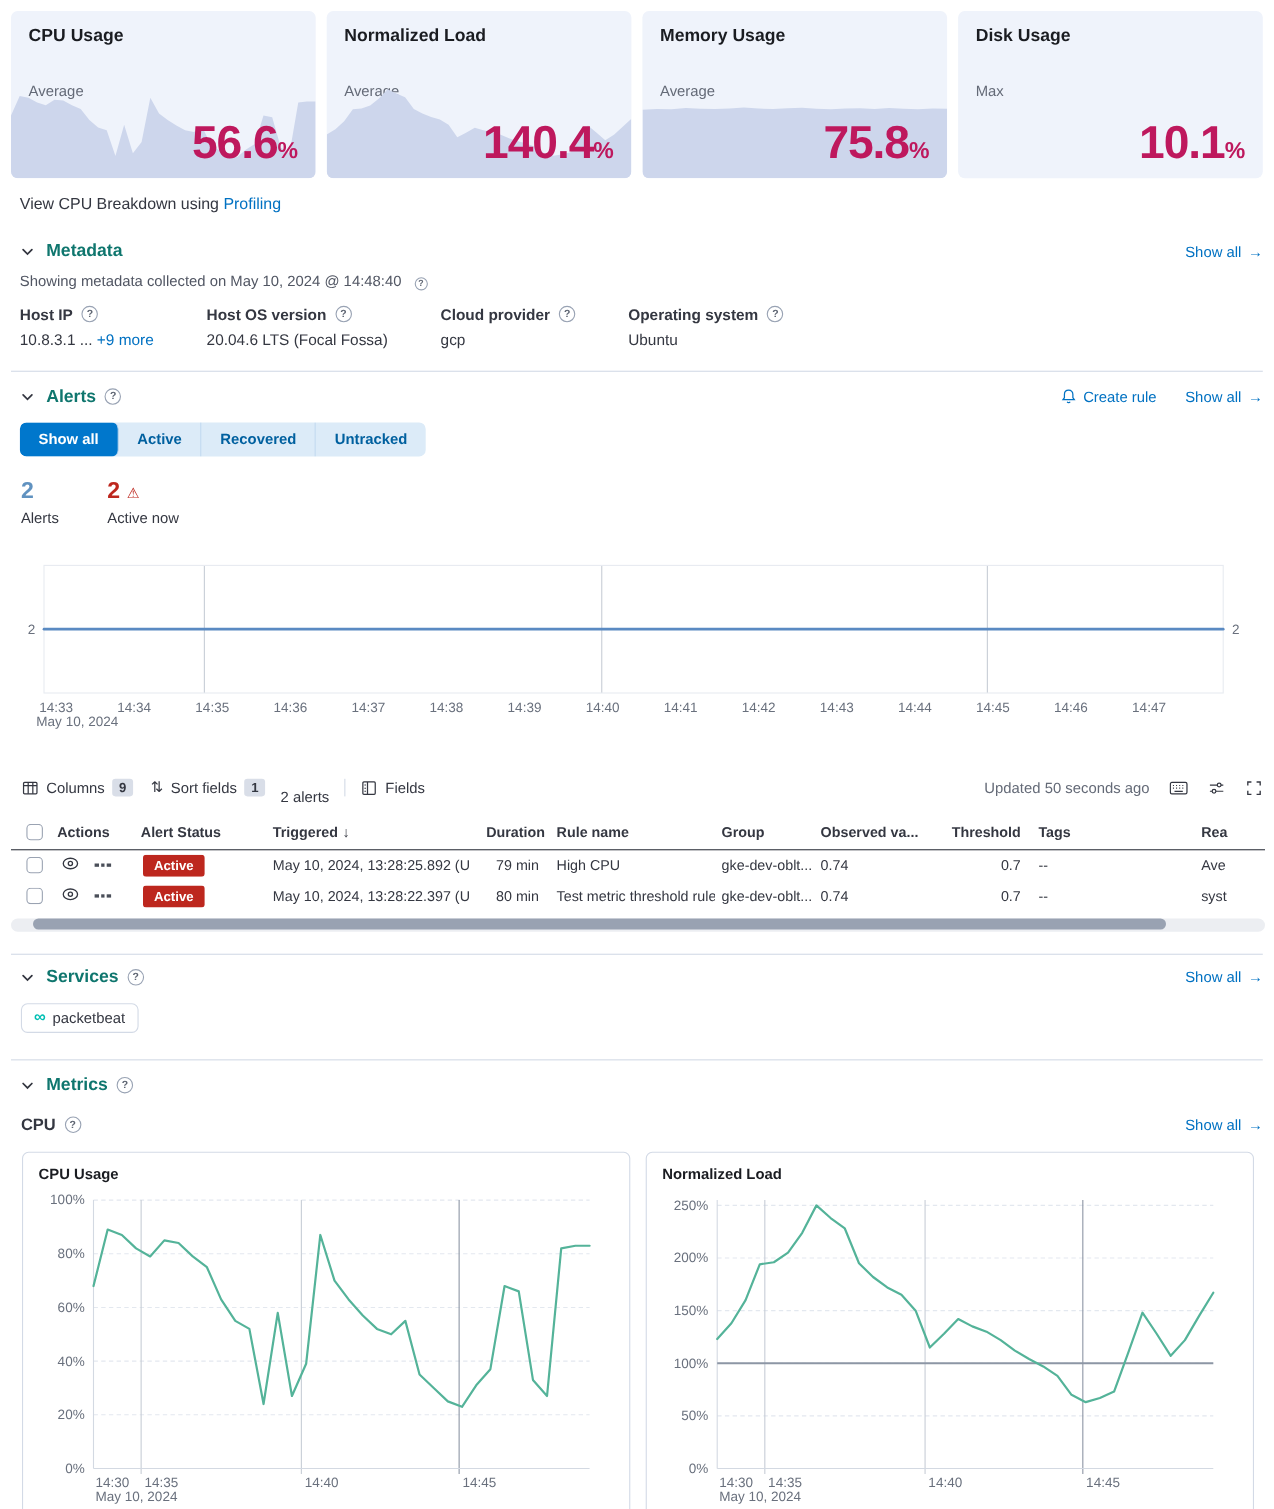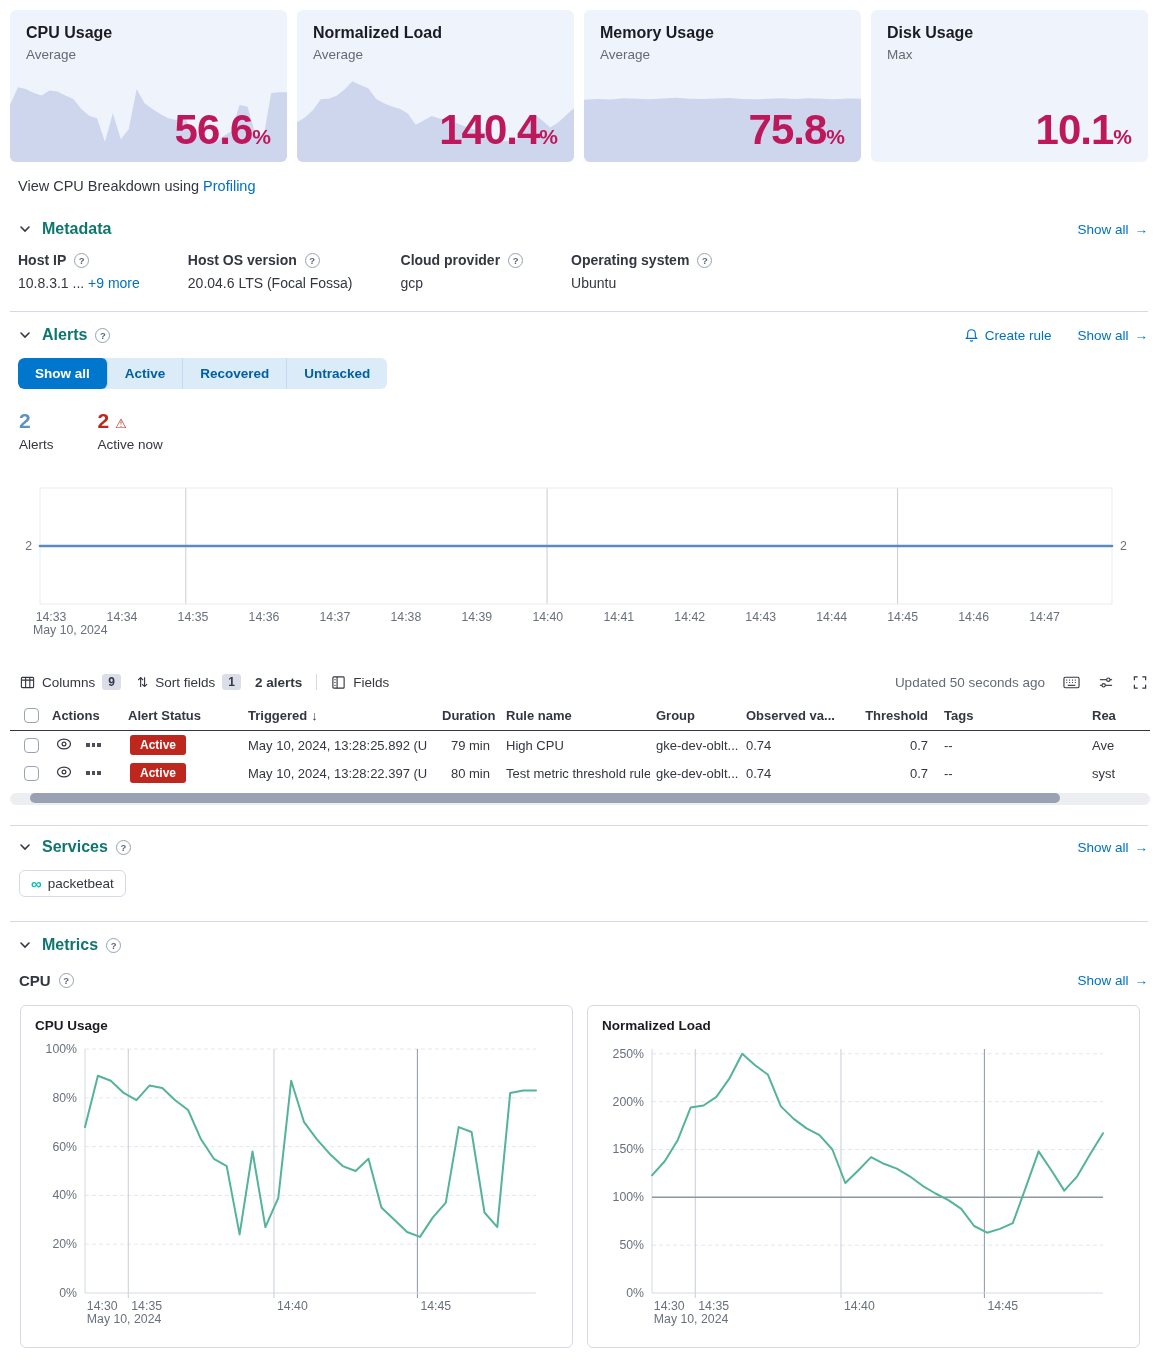--- a/index.html
+++ b/index.html
@@ -4,21 +4,21 @@
 <style>
   * { box-sizing: border-box; margin: 0; padding: 0; }
   html,body { width: 1158px; height: 1372px; overflow: hidden; background: #fff;
     font-family: "Liberation Sans", "DejaVu Sans", sans-serif; color: #343741; }
   .page { padding: 0 10px; }
 
   
   .kpi-row { display: flex; gap: 10px; margin-top: 10px; }
   .kpi { position: relative; flex: 1; height: 152px; background: #eff3fb; border-radius: 6px; overflow: hidden; }
   .kpi-title { font-size: 16px; font-weight: 700; padding: 14px 16px 0 16px; color: #1a1c21; }
-  .kpi-sub { font-size: 13.5px; color: #646a77; padding: 5px 12px 0 16px; }
+  .kpi-sub { font-size: 13.5px; color: #646a77; padding: 5px 12px 0 16px; margin-top: 28px; }
   .spark { position: absolute; left: 0; right: 0; bottom: 0; width: 100%; height: 88px; display: block; }
   .kpi-value { position: absolute; right: 16px; bottom: 8px; font-size: 42px; font-weight: 700; color: #be185d; letter-spacing: -1px; }
   .kpi-value .unit { font-size: 21px; font-weight: 700; letter-spacing: 0; }
 
   .profiling { margin: 16px 0 0 8px; font-size: 14.5px; color: #343741; }
   a.lnk { color: #0071c2; text-decoration: none; cursor: pointer; }
 
   
   .sec-head { display: flex; align-items: center; margin-top: 26px; }
   .sec-head .chev { margin: 0 10px 0 8px; display: inline-flex; }
@@ -137,20 +137,21 @@
           <path d="M3 5l4 4 4-4" stroke="#343741" stroke-width="1.6" fill="none" stroke-linecap="round"></path>
         </svg>
       </span>
     <span class="sec-title">Metadata</span>
     <span class="spacer"></span>
     <span class="show-all">
         <span>Show all</span>
         <span>→</span>
       </span>
   </div>
+  <div class="meta-note"><span>Showing metadata collected on May 10, 2024 @ 14:48:40</span> <span class="help" style="width:12px;height:12px;font-size:8px;">?</span></div>
   <div class="meta-fields">
     <div class="meta-field">
       <div class="lbl">
           <span>Host IP</span>
           <span class="help">?</span>
         </div>
       <div class="val"><span>10.8.3.1 ...</span> <a class="lnk">+9 more</a></div>
     </div>
     <div class="meta-field">
       <div class="lbl">
@@ -252,21 +253,21 @@
           <path d="M6 2.5v11M10.5 2.5v11M1.5 5.5h13" stroke="#343741" stroke-width="1.2"></path>
         </svg>
       <span>Columns</span>
         <span class="badge">9</span>
     </span>
     <span class="grp" style="margin-left:8px;">
       <span>⇅</span>
       <span>Sort fields</span>
         <span class="badge">1</span>
     </span>
-    <span style="font-weight:700;margin-left:6px;">2 alerts</span>
+    <span style="font-weight:400;margin-left:6px;margin-top:16px;">2 alerts</span>
     <span class="vsep"></span>
     <span class="grp">
       <svg width="15" height="15" viewBox="0 0 16 16">
           <rect x="2" y="2" width="12" height="12" rx="1" fill="none" stroke="#343741" stroke-width="1.2"></rect>
           <path d="M6.5 2v12" stroke="#343741" stroke-width="1.2"></path>
           <path d="M3.5 5h1.5M3.5 8h1.5M3.5 11h1.5" stroke="#343741" stroke-width="1"></path>
         </svg>
       <span>Fields</span>
     </span>
     <span class="updated">Updated 50 seconds ago</span>

